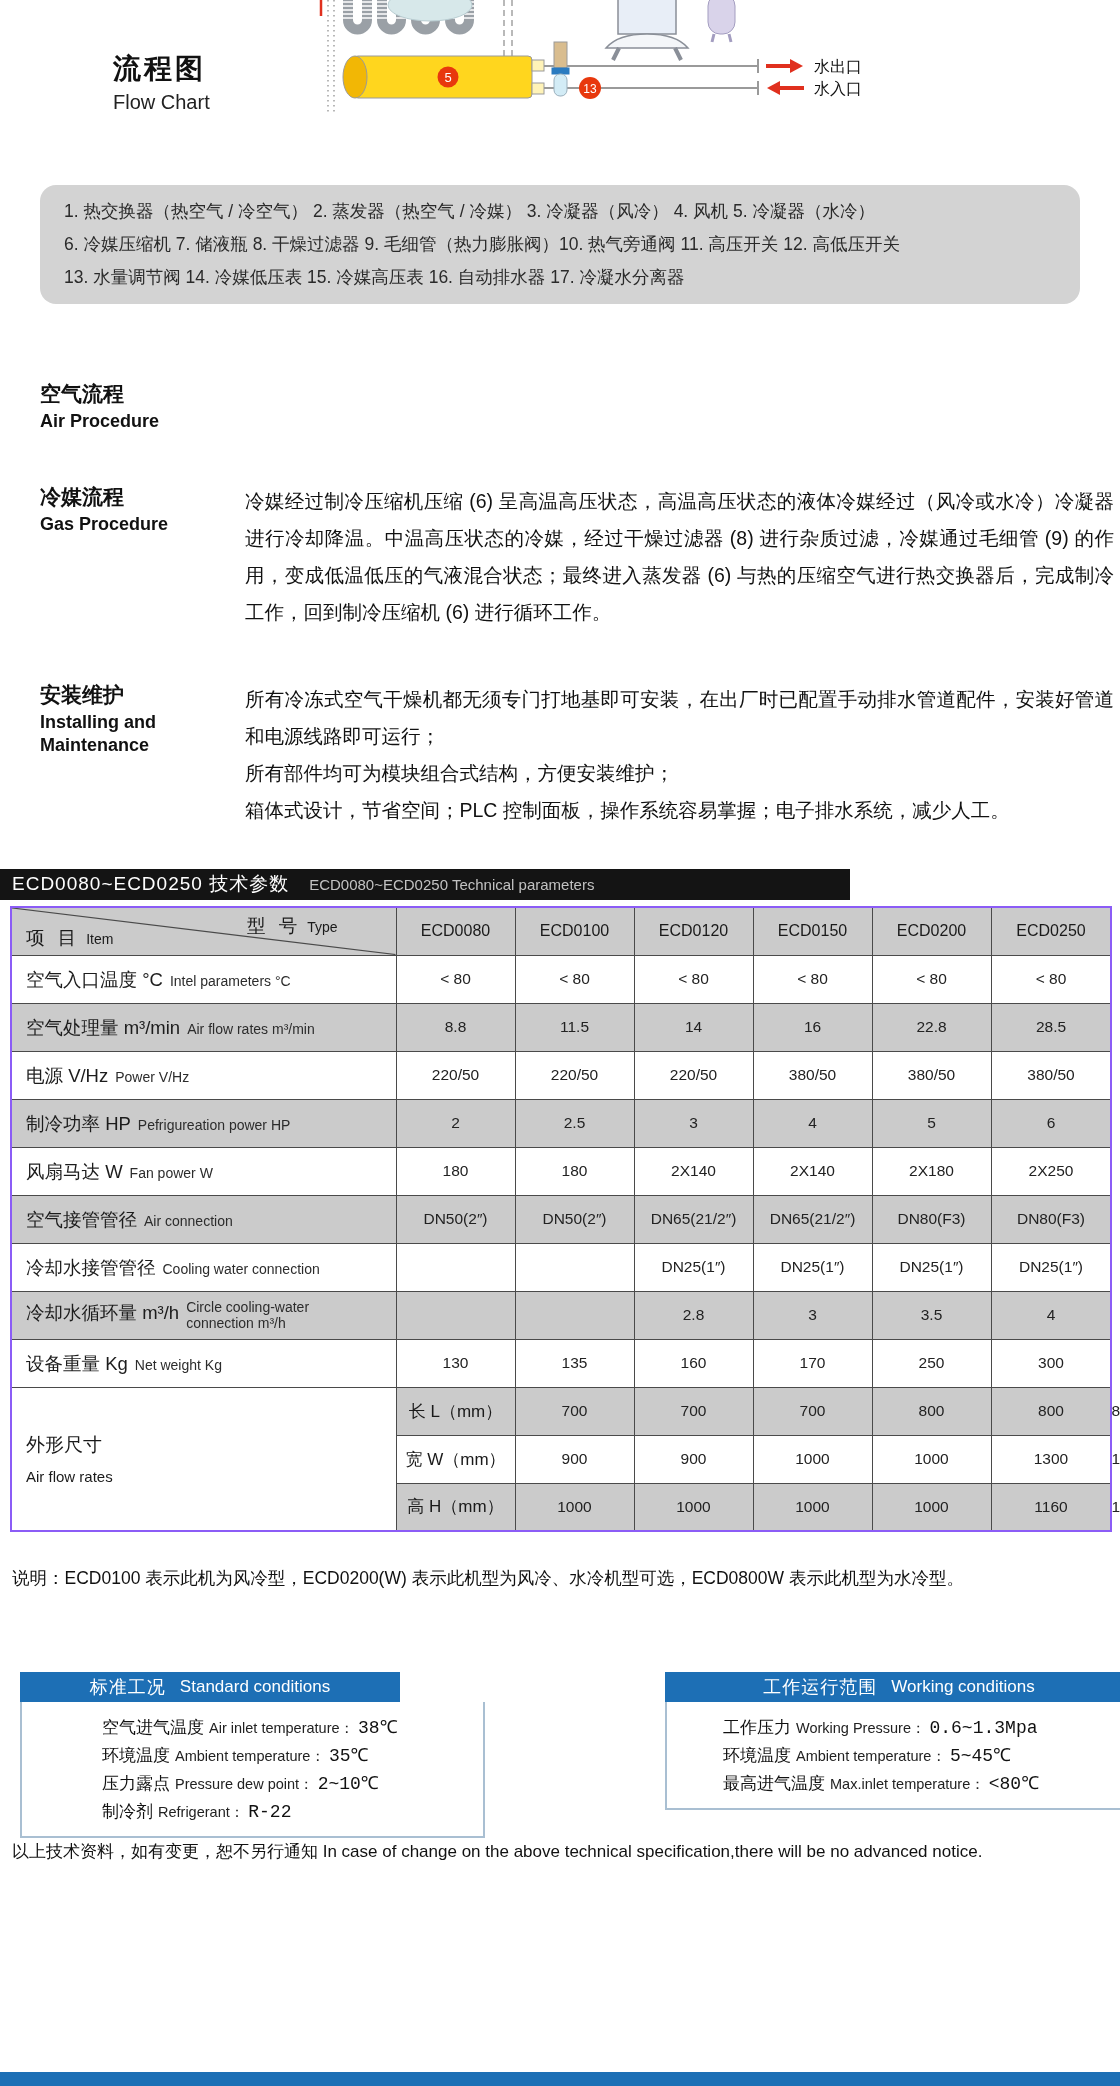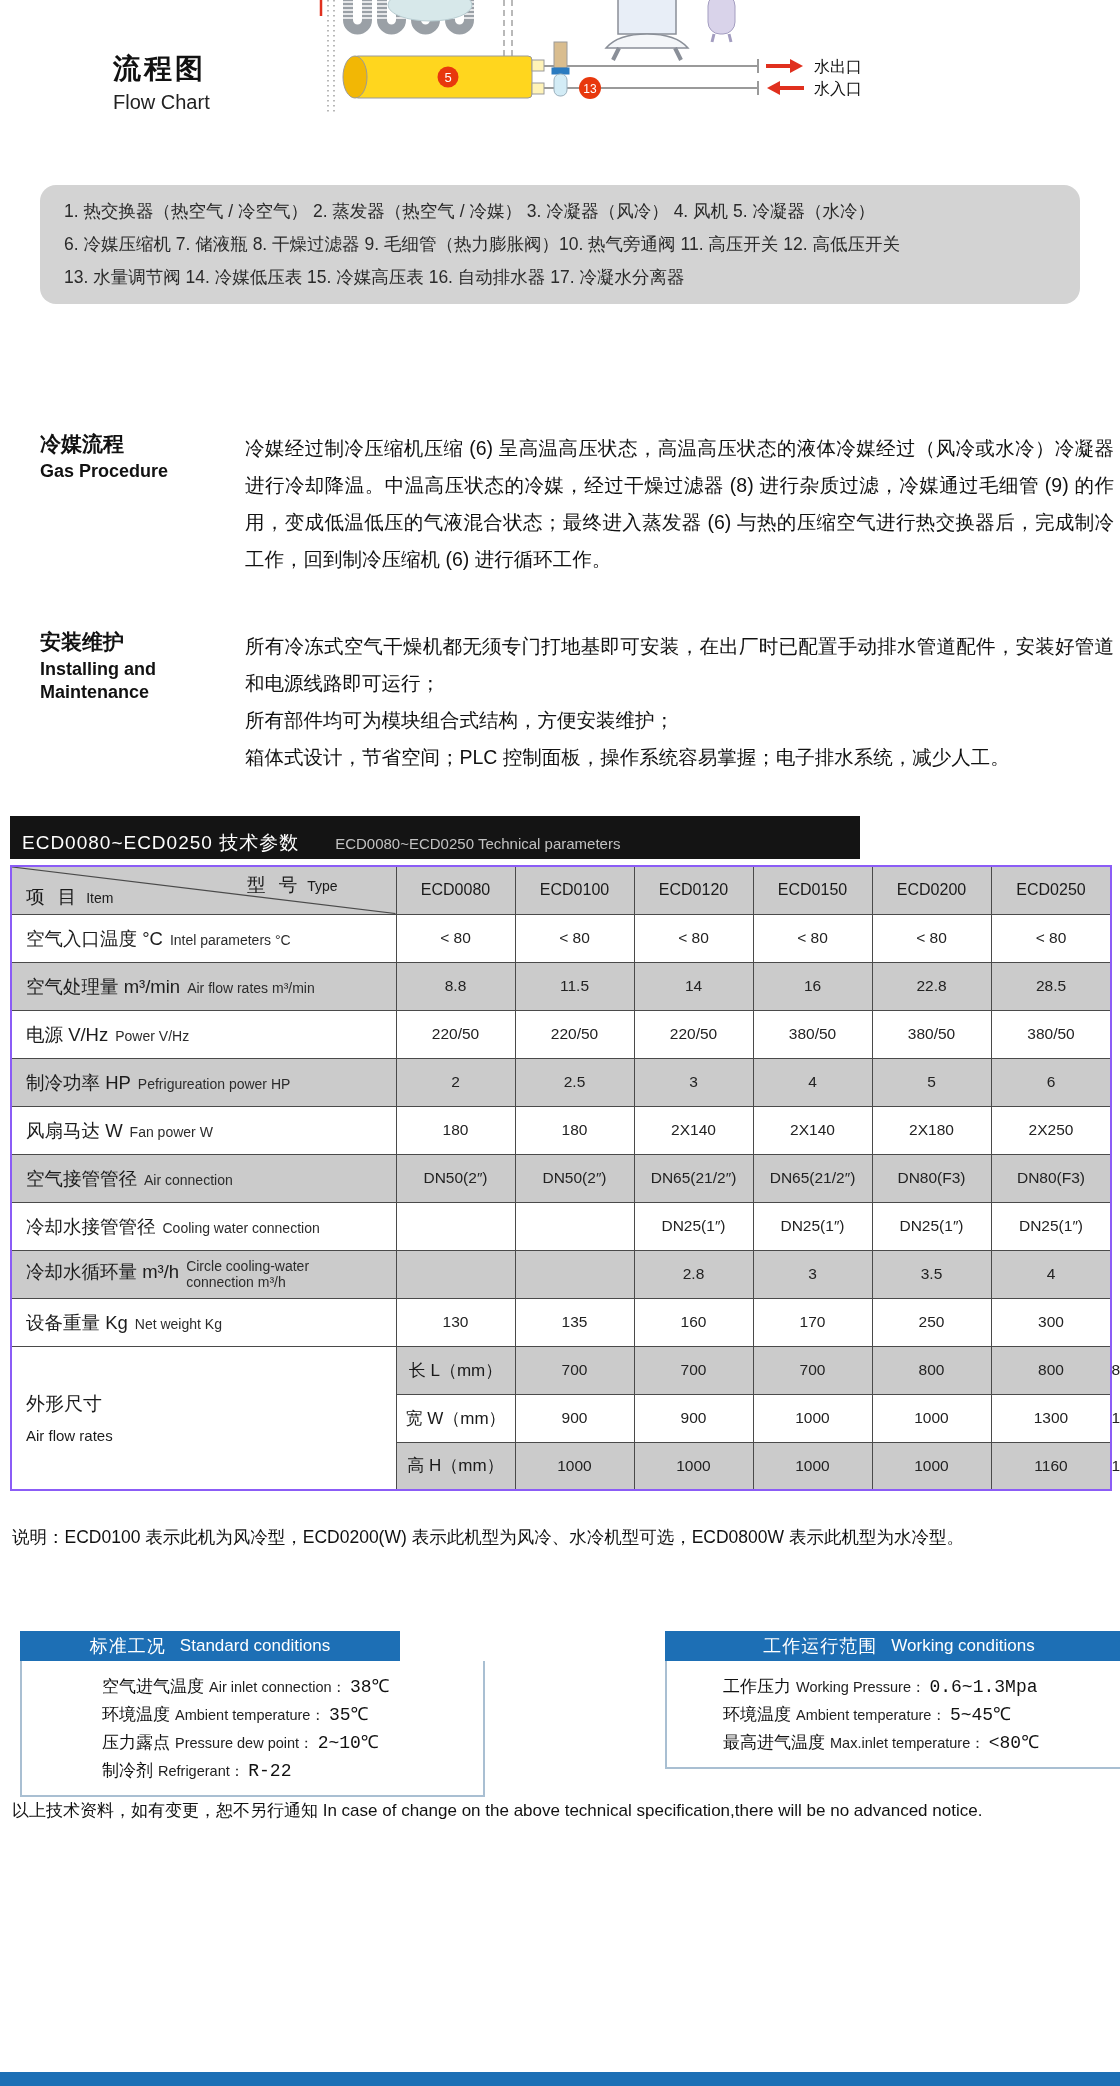--- a/index.html
+++ b/index.html
@@ -22,22 +22,22 @@
   .sec { display:flex; }
   .sec-air { margin-top:76px; }
   .sec-gas { margin-top:50px; }
   .sec-install { margin-top:50px; }
   .sec-head { width:205px; flex:0 0 205px; }
   .sec-head .cn { font-size:21px; font-weight:bold; color:#111; }
   .sec-head .en { font-size:18px; font-weight:bold; color:#111; margin-top:2px; line-height:23px; }
   .sec-body { flex:1; font-size:19.5px; line-height:37px; color:#111; text-align:justify; }
 
   
-  .tech-bar { margin:40px 0 0 10px; width:850px; background:var(--bar-black,#141414);
-              padding:14px 12px 3px 12px; display:flex; align-items:baseline; gap:36px; }
+  .tech-bar { margin:40px 0 0 0; width:850px; background:var(--bar-black,#141414);
+              padding:2px 12px 3px 12px; display:flex; align-items:baseline; gap:20px; }
   .tech-bar .cn { color:#fff; font-size:19px; letter-spacing:1px; }
   .tech-bar .en { color:#c2c2c2; font-size:15px; }
 
   
   table.spec { margin:6px 10px 0 10px; width:1100px; border-collapse:collapse;
                border:2px solid #8b5cf6; table-layout:fixed; }
   table.spec td { border:1px solid #4a4a4a; height:48px; background:#fff; }
   table.spec tr.g td { background:var(--row-gray,#cbcbcb); }
   td.corner { position:relative; height:56px; background:var(--row-gray,#cbcbcb); }
   .corner .diag { position:absolute; inset:0; width:100%; height:100%; }
@@ -166,20 +166,24 @@
 
   <div class="legend">
     <div>1. 热交换器（热空气 / 冷空气）  2. 蒸发器（热空气 / 冷媒）  3. 冷凝器（风冷）  4. 风机  5. 冷凝器（水冷）</div>
     <div>6. 冷媒压缩机  7. 储液瓶  8. 干燥过滤器  9. 毛细管（热力膨胀阀）10. 热气旁通阀  11. 高压开关  12. 高低压开关</div>
     <div>13. 水量调节阀  14. 冷媒低压表 15. 冷媒高压表  16. 自动排水器  17. 冷凝水分离器</div>
   </div>
 
   <div class="sections">
 
     <div class="sec sec-air">
+      <div class="sec-head">
+        <div class="cn">空气流程</div>
+        <div class="en">Air Procedure</div>
+      </div>
     </div>
 
     <div class="sec sec-gas">
       <div class="sec-head">
         <div class="cn">冷媒流程</div>
         <div class="en">Gas Procedure</div>
       </div>
       <div class="sec-body">冷媒经过制冷压缩机压缩 (6) 呈高温高压状态，高温高压状态的液体冷媒经过（风冷或水冷）冷凝器进行冷却降温。中温高压状态的冷媒，经过干燥过滤器 (8) 进行杂质过滤，冷媒通过毛细管 (9) 的作用，变成低温低压的气液混合状态；最终进入蒸发器 (6) 与热的压缩空气进行热交换器后，完成制冷工作，回到制冷压缩机 (6) 进行循环工作。</div>
     </div>
 
@@ -360,21 +364,21 @@
   <div class="note">说明：ECD0100 表示此机为风冷型，ECD0200(W) 表示此机型为风冷、水冷机型可选，ECD0800W 表示此机型为水冷型。</div>
 
   <div class="cond-row">
 
     <div class="cond-box std">
       <div class="cond-head">
         <span class="cn">标准工况</span>
         <span class="en">Standard conditions</span>
       </div>
       <div class="cond-body">
-        <div class="ci"><span class="ci-cn">空气进气温度</span><span class="ci-en">Air inlet connection：</span><span class="ci-val">38℃</span></div>
+        <div class="ci"><span class="ci-cn">空气进气温度</span><span class="ci-en">Air inlet temperature：</span><span class="ci-val">38℃</span></div>
         <div class="ci"><span class="ci-cn">环境温度</span><span class="ci-en">Ambient temperature：</span><span class="ci-val">35℃</span></div>
         <div class="ci"><span class="ci-cn">压力露点</span><span class="ci-en">Pressure dew point：</span><span class="ci-val">2~10℃</span></div>
         <div class="ci"><span class="ci-cn">制冷剂</span><span class="ci-en">Refrigerant：</span><span class="ci-val">R-22</span></div>
       </div>
     </div>
 
     <div class="cond-box wrk">
       <div class="cond-head">
         <span class="cn">工作运行范围</span>
         <span class="en">Working conditions</span>

